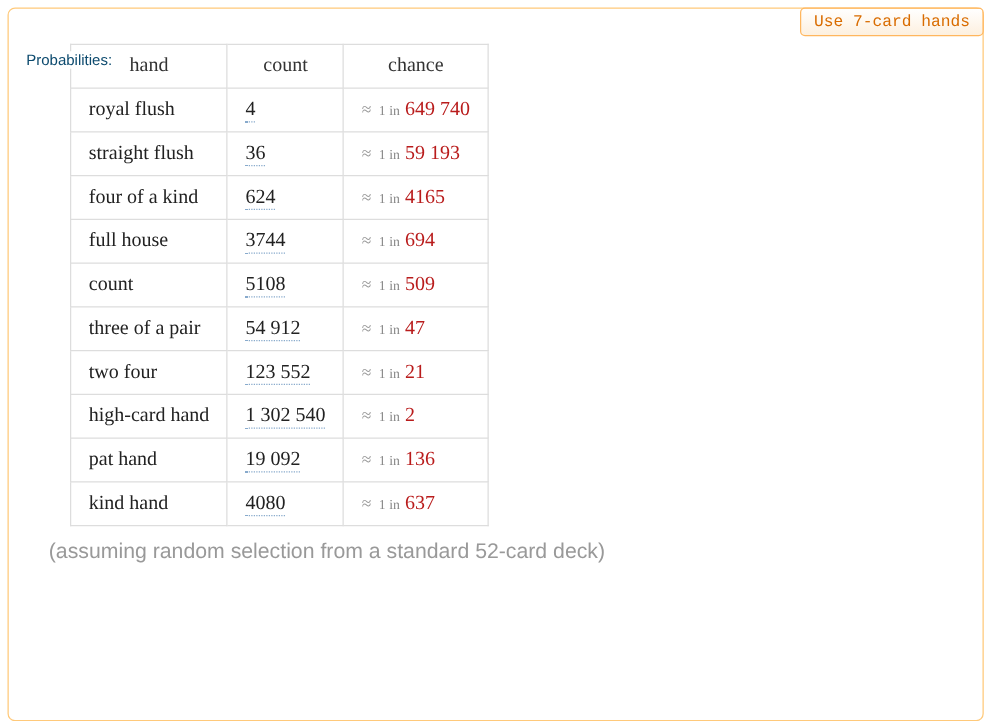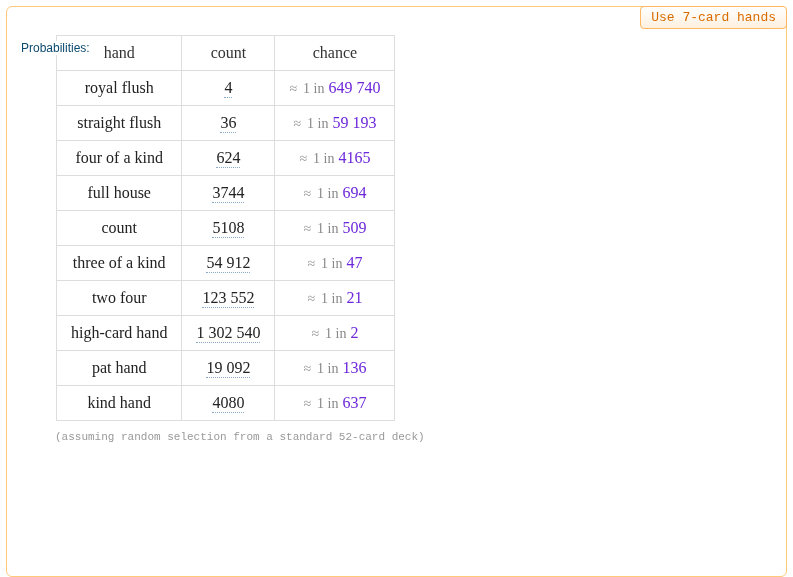--- a/index.html
+++ b/index.html
@@ -54,21 +54,21 @@
       padding: 28px 0 0 28px;
     }
     table {
       border-collapse: collapse;
       font-size: 16px;
       margin-left: 21px;
     }
     th, td {
       border: 1px solid #ddd;
       padding: 8px 14px;
-      text-align: center;
+      text-align: left;
       font-weight: normal;
     }
     th {
       text-align: center;
       color: #333;
       font-size: 16px;
     }
     td.hand-name {
       color: #222;
       white-space: nowrap;
@@ -86,31 +86,30 @@
       padding-bottom: 1px;
       cursor: help;
     }
     .approx {
       color: #999;
       font-size: 14px;
       margin-right: 6px;
     }
     .onein {
       color: #888;
-      font-size: 14px;
+      font-size: 11px;
     }
     .chance-num {
-      color: #6d28d9;
+      color: #b91c1c;
     }
     .footnote {
       color: #999;
-      font-size: 11px;
-      font-family: Liberation Mono, monospace;
+      font-size: 17px;
+      font-family: Liberation Sans, sans-serif;
       padding: 10px 0 0 4px;
-      margin-left: 16px;
     }
   </style>
 </head>
 <body>
 
 <div class="panel">
   <span class="panel-title">Probabilities:</span>
   <button class="action-button">Use 7-card hands</button>
 
   <div class="content">
@@ -142,21 +141,21 @@
             <td class="hand-name">full house</td>
             <td class="count-cell"><span class="count-val">3744</span></td>
             <td class="chance-cell"><span class="approx">≈</span><span class="onein">1 in</span> <span class="chance-num">694</span></td>
           </tr>
           <tr>
             <td class="hand-name">count</td>
             <td class="count-cell"><span class="count-val">5108</span></td>
             <td class="chance-cell"><span class="approx">≈</span><span class="onein">1 in</span> <span class="chance-num">509</span></td>
           </tr>
           <tr>
-            <td class="hand-name">three of a kind</td>
+            <td class="hand-name">three of a pair</td>
             <td class="count-cell"><span class="count-val">54 912</span></td>
             <td class="chance-cell"><span class="approx">≈</span><span class="onein">1 in</span> <span class="chance-num">47</span></td>
           </tr>
           <tr>
             <td class="hand-name">two four</td>
             <td class="count-cell"><span class="count-val">123 552</span></td>
             <td class="chance-cell"><span class="approx">≈</span><span class="onein">1 in</span> <span class="chance-num">21</span></td>
           </tr>
           <tr>
             <td class="hand-name">high-card hand</td>

